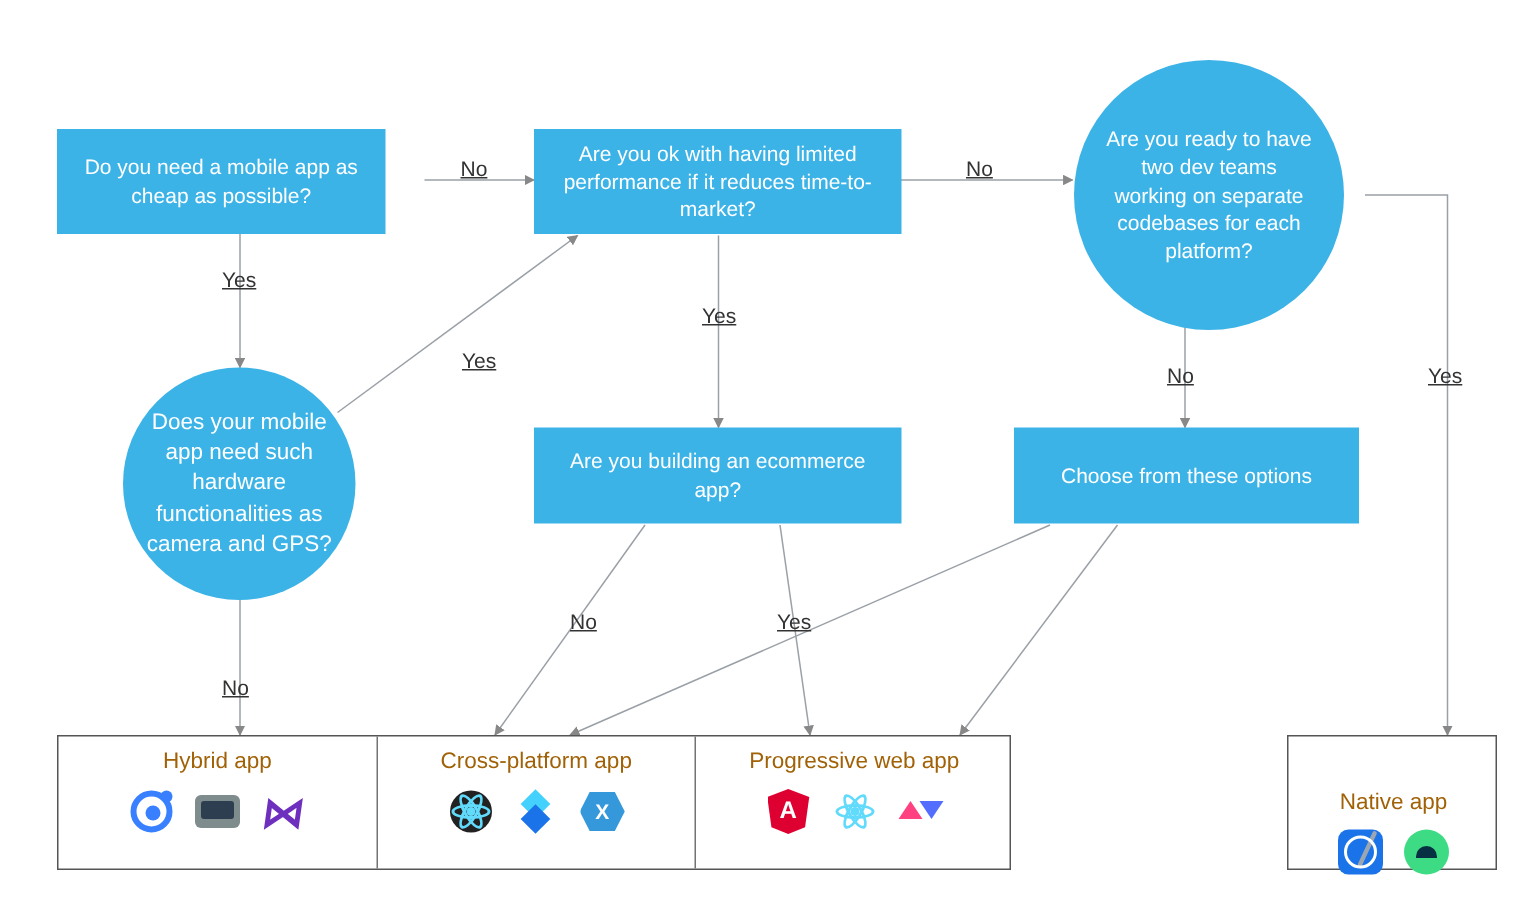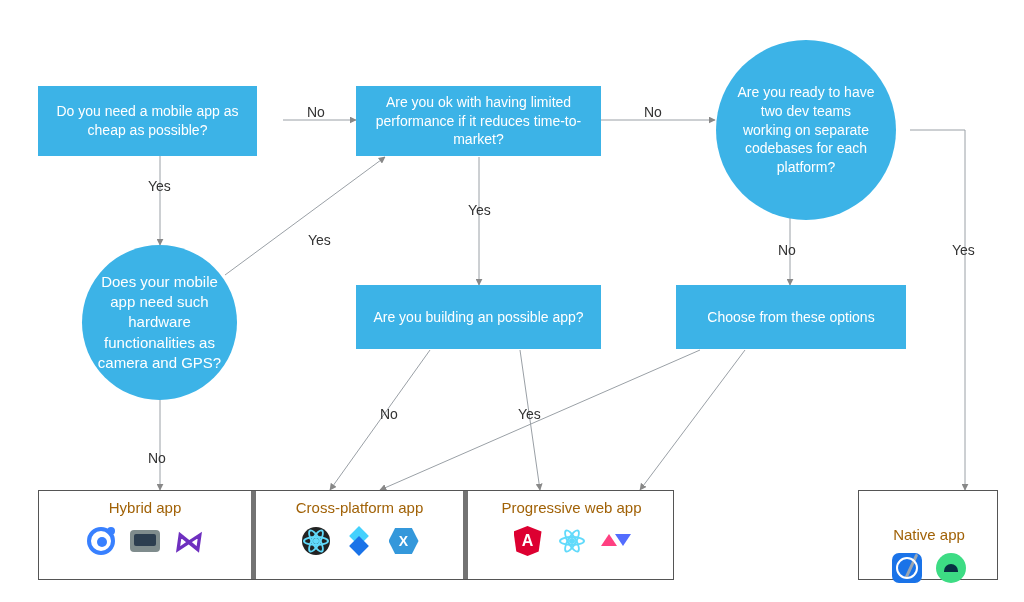--- a/index.html
+++ b/index.html
@@ -23,28 +23,29 @@
     font-size: 14px;
     line-height: 1.35;
     padding: 10px 14px;
   }
   .node.circle { border-radius: 50%; }
   .label {
     position: absolute;
     font-size: 14px;
     color: #333;
     background: rgba(255,255,255,0);
+    text-decoration: underline;
   }
   .results { position: absolute; border: 1px solid #555; background: #fff; }
   .section {
     position: absolute;
     top: 0; bottom: 0;
     text-align: center;
   }
-  .section + .section { border-left: 5px solid #737373; }
+  .section + .section { border-left: 1px solid #737373; }
   .section-title {
     font-size: 15px;
     color: #a16207;
     margin-top: 8px;
   }
   .icons {
     display: flex;
     justify-content: center;
     gap: 10px;
     margin-top: 8px;
@@ -127,21 +128,21 @@
 
 <div class="node circle" style="left:716px; top:40px; width:180px; height:180px; padding:20px;">
   <span>Are you ready to have two dev teams working on separate codebases for each platform?</span>
 </div>
 
 <div class="node circle" style="left:82px; top:245px; width:155px; height:155px; padding:14px; font-size:15px;">
   <span>Does your mobile app need such hardware functionalities as camera and GPS?</span>
 </div>
 
 <div class="node" style="left:356px; top:285px; width:245px; height:64px;">
-  <span>Are you building an possible app?</span>
+  <span>Are you building an ecommerce app?</span>
 </div>
 
 <div class="node" style="left:676px; top:285px; width:230px; height:64px;">
   <span>Choose from these options</span>
 </div>
 
 <span class="label" style="left:148px; top:178px;">Yes</span>
 <span class="label" style="left:307px; top:104px;">No</span>
 <span class="label" style="left:148px; top:450px;">No</span>
 <span class="label" style="left:308px; top:232px;">Yes</span>

